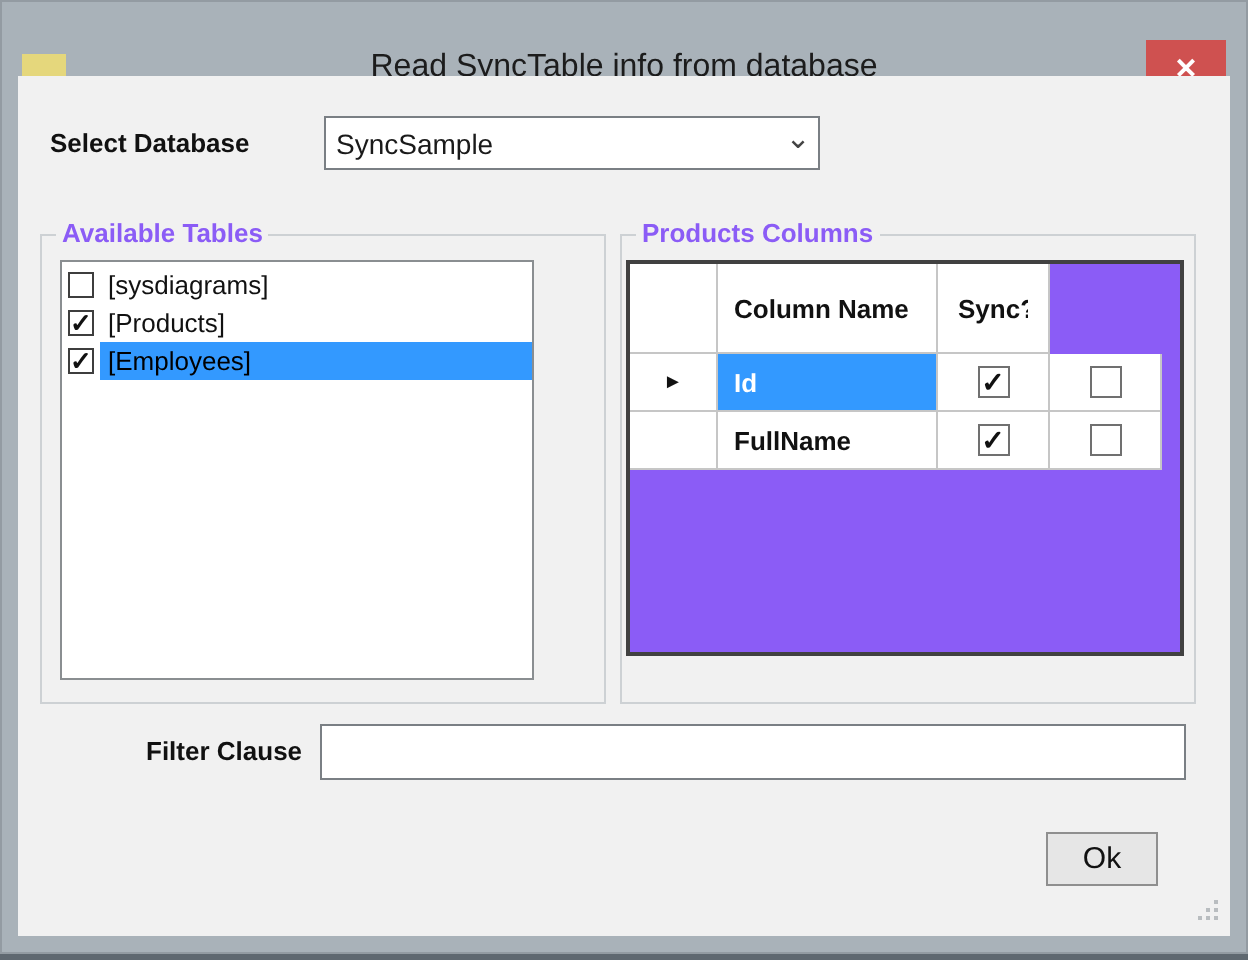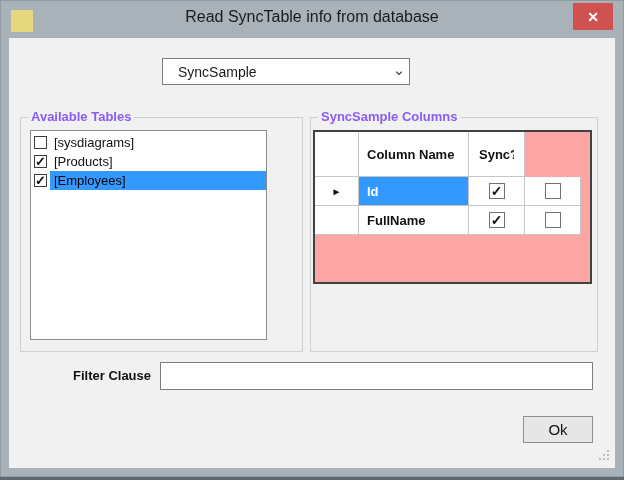--- a/index.html
+++ b/index.html
@@ -1,49 +1,49 @@
 <!DOCTYPE html>
 <html><head>
 <meta charset="utf-8">
 <style>
   html,body{margin:0;padding:0;background:#ffffff;font-family:"Liberation Sans",sans-serif;}
   .window{position:relative;width:624px;height:480px;background:#a9b2b9;
           box-shadow:inset 0 0 0 1px #939ba2;border-bottom:3px solid #5f6870;box-sizing:border-box;overflow:hidden;}
   
-  .titlebar{position:absolute;left:0;top:0;width:100%;height:26px;}
+  .titlebar{position:absolute;left:0;top:17px;width:100%;height:26px;}
   .app-icon{position:absolute;left:11px;top:10px;width:22px;height:22px;background:#e5d77c;}
   .title{position:absolute;left:0;top:8px;width:100%;text-align:center;font-size:16px;color:#1c1c1c;}
   .close-btn{position:absolute;left:573px;top:3px;width:40px;height:27px;background:#cf5150;
              display:flex;align-items:center;justify-content:center;cursor:pointer;}
   .close-btn span{color:#ffffff;font-size:14px;font-weight:bold;line-height:1;}
   
   .client{position:absolute;left:9px;top:38px;width:606px;height:430px;background:#f1f1f1;}
   .lbl{position:absolute;font-size:13px;font-weight:bold;color:#111;}
   
   .combo{position:absolute;left:153px;top:20px;width:248px;height:27px;background:#fff;
          border:1px solid #7a7f84;box-sizing:border-box;display:flex;align-items:center;cursor:default;}
-  .combo .val{flex:1;font-size:14px;color:#1a1a1a;padding-left:15px;white-space:nowrap;overflow:hidden;}
+  .combo .val{flex:1;font-size:14px;color:#1a1a1a;padding-left:5px;white-space:nowrap;overflow:hidden;}
   .combo .chev{width:20px;text-align:center;font-size:15px;color:#444;line-height:10px;padding-bottom:4px;}
   
   .groupbox{position:absolute;border:1px solid #cdd1d4;box-sizing:border-box;}
   .groupbox .cap{position:absolute;left:7px;top:-9px;background:#f1f1f1;padding:0 3px;
                  font-size:13px;font-weight:bold;color:#8b5cf6;white-space:nowrap;}
   .gb-tables{left:11px;top:79px;width:283px;height:235px;}
   .gb-cols{left:301px;top:79px;width:288px;height:235px;}
   
   .listbox{position:absolute;left:21px;top:92px;width:237px;height:210px;background:#fff;
            border:1px solid #8a8e91;box-sizing:border-box;padding-top:2px;overflow:hidden;}
   .list-item{display:flex;align-items:center;height:19px;cursor:default;}
   .cb{width:13px;height:13px;min-width:13px;background:#fff;border:1px solid #3e3e3e;box-sizing:border-box;
       margin-left:3px;display:flex;align-items:center;justify-content:center;
       font-size:13px;font-weight:bold;color:#111;line-height:11px;}
   .item-label{flex:1;margin-left:3px;padding-left:4px;font-size:13px;color:#111;line-height:19px;white-space:nowrap;}
   .item-label.selected{background:#3399ff;color:#000000;}
   
-  .grid{position:absolute;left:304px;top:92px;width:279px;height:154px;background:#fca5a5;
+  .grid{position:absolute;left:304px;top:92px;width:279px;height:198px;background:#8b5cf6;
         border:2px solid #414141;box-sizing:border-box;overflow:hidden;}
   .g-row{display:flex;}
   .g-cell{background:#fff;border-right:1px solid #c6c6c6;border-bottom:1px solid #c6c6c6;
           box-sizing:border-box;display:flex;align-items:center;}
   .c-rowhdr{width:44px;justify-content:center;}
   .c-name{width:110px;padding-left:8px;}
   .c-sync,.c-filter{width:56px;justify-content:center;}
   .hdr{height:45px;font-size:13px;font-weight:bold;color:#111;}
   .hdr .cliptext{overflow:hidden;white-space:normal;line-height:15px;}
   .hdr.c-sync .cliptext,.hdr.c-filter .cliptext{white-space:nowrap;overflow:hidden;}
@@ -53,21 +53,21 @@
   .drow .g-cell{font-size:13px;font-weight:bold;color:#111;}
   .name-cell.selected{background:#3399ff;color:#ffffff;}
   .row-marker{font-size:10px;color:#111;}
   .gridcb{width:16px;height:16px;background:#fff;border:1px solid #707070;box-sizing:border-box;
           display:flex;align-items:center;justify-content:center;font-size:14px;font-weight:bold;
           color:#111;line-height:12px;}
   
   .textbox{position:absolute;left:151px;top:324px;width:433px;height:28px;background:#fff;
            border:1px solid #7a7f84;box-sizing:border-box;font-size:14px;padding:0 5px;
            font-family:"Liberation Sans",sans-serif;outline:none;}
-  .ok-btn{position:absolute;left:514px;top:378px;width:70px;height:27px;background:#e6e6e6;
+  .ok-btn{position:absolute;left:514px;top:378px;width:56px;height:27px;background:#e6e6e6;
           border:1px solid #8f8f8f;box-sizing:border-box;font-size:15px;color:#111;
           display:flex;align-items:center;justify-content:center;cursor:pointer;}
   
   .grip{position:absolute;right:6px;bottom:8px;width:12px;height:12px;}
   .grip i{position:absolute;width:2px;height:2px;background:#b9bdc0;}
   .grip i:nth-child(1){right:0;bottom:8px;}
   .grip i:nth-child(2){right:0;bottom:4px;}
   .grip i:nth-child(3){right:4px;bottom:4px;}
   .grip i:nth-child(4){right:0;bottom:0;}
   .grip i:nth-child(5){right:4px;bottom:0;}
@@ -81,20 +81,21 @@
   <div class="titlebar">
     <div class="app-icon"></div>
     <div class="title">Read SyncTable info from database</div>
     <div class="close-btn">
       <span>✕</span>
     </div>
   </div>
 
   <div class="client">
 
+    <div class="lbl" style="left:16px;top:26px;">Select Database</div>
 
     <div class="combo">
       <span class="val">SyncSample</span>
       <span class="chev">⌄</span>
     </div>
 
     <div class="groupbox gb-tables">
       <span class="cap">Available Tables</span>
     </div>
 
@@ -107,21 +108,21 @@
         <span class="cb">✓</span>
         <span class="item-label">[Products]</span>
       </div>
       <div class="list-item">
         <span class="cb">✓</span>
         <span class="item-label selected">[Employees]</span>
       </div>
     </div>
 
     <div class="groupbox gb-cols">
-      <span class="cap">SyncSample Columns</span>
+      <span class="cap">Products Columns</span>
     </div>
 
     <div class="grid">
       <div class="g-row">
         <div class="g-cell hdr c-rowhdr"></div>
         <div class="g-cell hdr c-name">
           <span class="cliptext">Column Name</span>
         </div>
         <div class="g-cell hdr c-sync">
           <span class="cliptext">Sync?</span>

